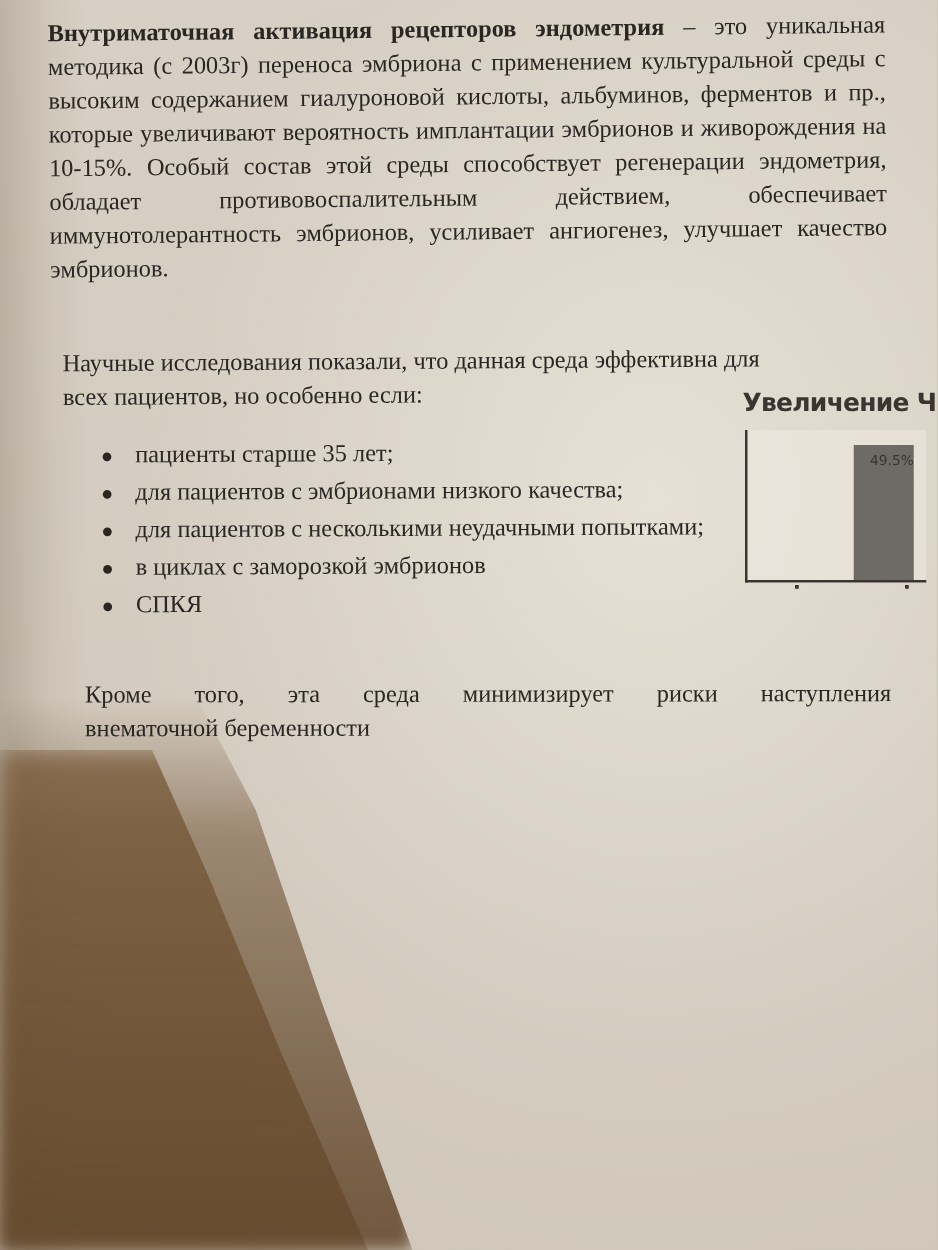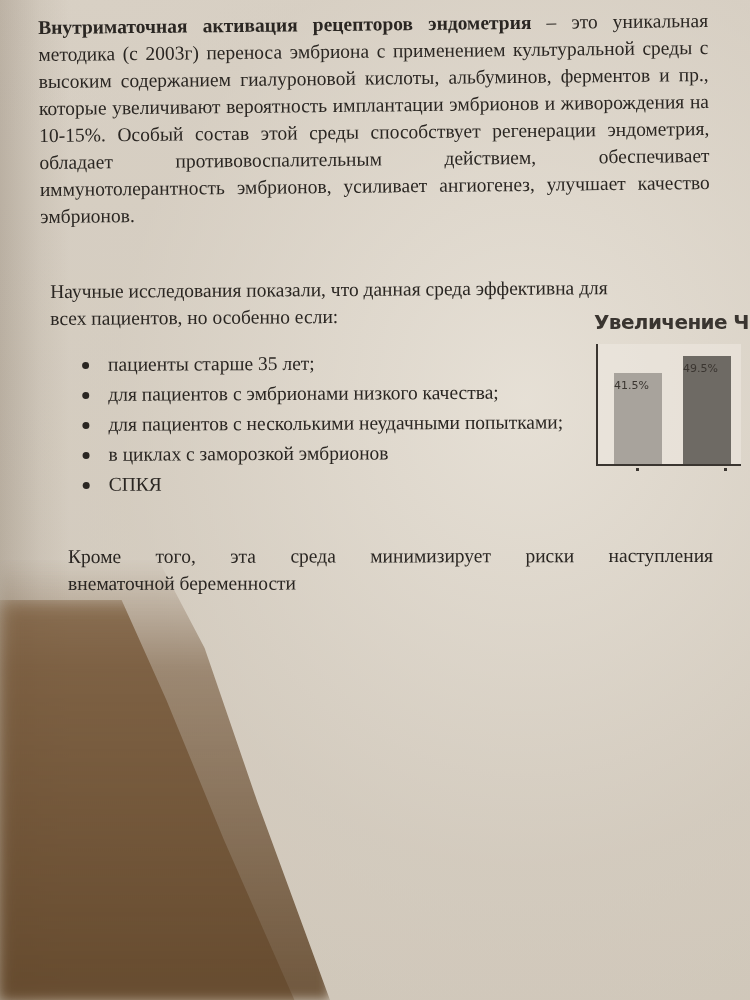--- a/index.html
+++ b/index.html
@@ -157,21 +157,21 @@
     }
     .bar {
       position: absolute;
       bottom: 2px;
       width: 48px;
     }
     .bar-label {
       position: absolute;
       left: 0; right: 0;
       top: 6px;
-      text-align: left;
+      text-align: right;
       font-family: "DejaVu Sans", "Liberation Sans", sans-serif;
       font-size: 11px;
       color: #3a3530;
     }
     .tick {
       position: absolute;
       bottom: -5px;
       width: 3px; height: 3px;
       background: #3a3530;
     }
@@ -204,22 +204,19 @@
 <div class="text para3">
   <span class="l1">Кроме того, эта среда минимизирует риски наступления</span>
   <span style="display:block">внематочной беременности</span>
 </div>
 
 <div class="chart">
   <div class="chart-title">Увеличение ЧНБ*</div>
   <div class="chart-plot">
     <div class="axis-y"></div>
     <div class="axis-x"></div>
-    <div class="bar" id="bar0" style="left: 18px; height: 91px; background: rgb(168, 163, 156);">
-      <div class="bar-label">41.5%</div>
-    </div>
     <div class="bar" id="bar1" style="left: 87px; height: 108px; background: rgb(110, 106, 100);">
       <div class="bar-label">49.5%</div>
     </div>
     <div class="tick" style="left:40px;"></div>
     <div class="tick" style="left:128px;"></div>
   </div>
 </div>
 
 </body></html>

